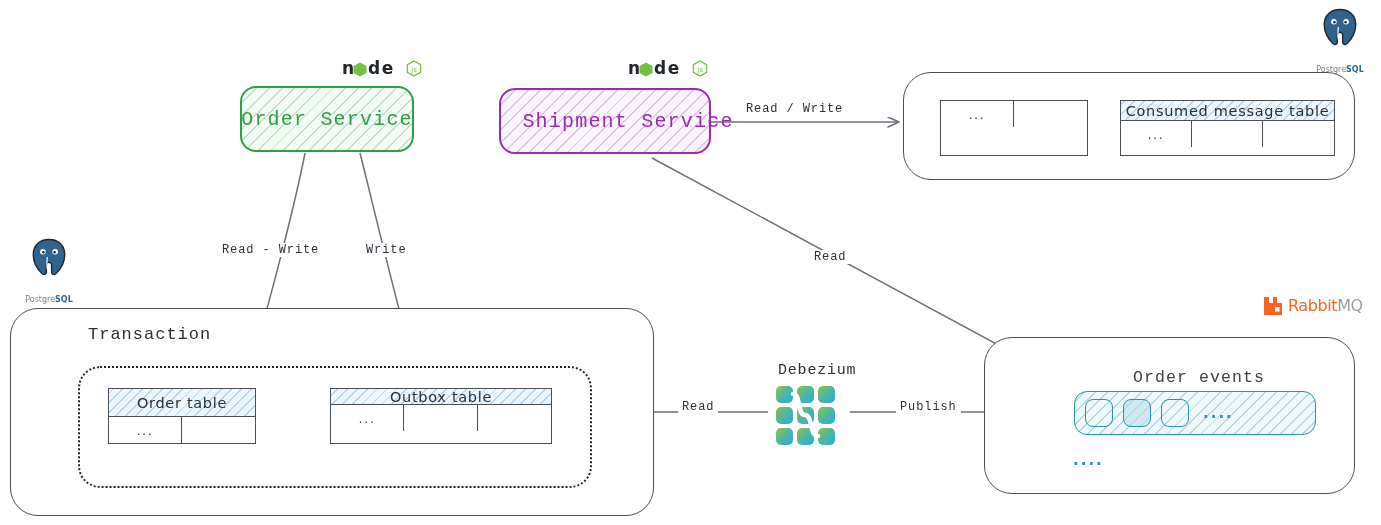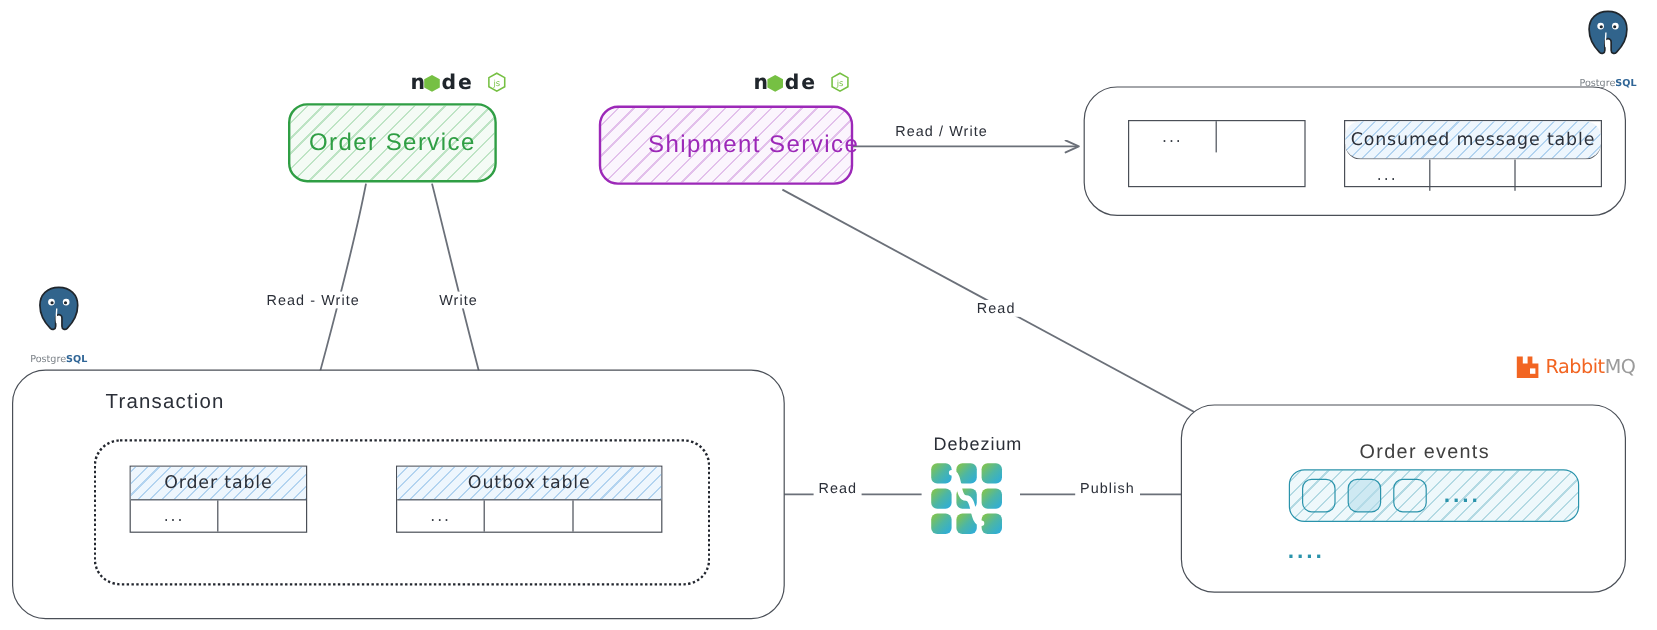--- a/index.html
+++ b/index.html
@@ -23,21 +23,21 @@
   svg.layer {
     position: absolute;
     left: 0; top: 0;
     width: 1381px;
     height: 525px;
     pointer-events: none;
   }
 
   
   .hand {
-    font-family: Liberation Sans, sans-serif;
+    font-family: Liberation Mono, monospace;
     color: #2b2f38;
     letter-spacing: 0.6px;
     white-space: nowrap;
     text-align: right;
   }
 
   
   .svc {
     position: absolute;
     border-radius: 16px;
@@ -299,21 +299,21 @@
   </div>
 
   <div class="tbl" style="left:940px; top:100px; width:148px; height:56px;">
     <div class="tbl-body" style="height:26px;">
       <div class="tbl-cell" style="width:50%;">...</div>
       <div class="tbl-cell" style="width:50%;"></div>
     </div>
   </div>
 
   <div class="tbl" style="left:1120px; top:100px; width:215px; height:56px;">
-    <div class="tbl-head" style="height:32px;border-radius:13px;">Consumed message table</div>
+    <div class="tbl-head" style="height:20px;">Consumed message table</div>
     <div class="tbl-body" style="height:26px;">
       <div class="tbl-cell" style="width:33.34%;">...</div>
       <div class="tbl-cell" style="width:33.33%;"></div>
       <div class="tbl-cell" style="width:33.33%;"></div>
     </div>
   </div>
 
   <div class="pg-logo" style="left:21px; top:236px;">
     <svg width="42" height="42" viewBox="0 0 48 48">
       <path d="M24,4 C13,4 6,11 6,21 C6,30 11,38 16,43 C18,45 21,44 21,41 L21,33
@@ -339,21 +339,21 @@
 
   <div class="tbl" style="left:108px; top:388px; width:148px; height:56px;">
     <div class="tbl-head" style="height:28px;">Order table</div>
     <div class="tbl-body" style="height:26px;">
       <div class="tbl-cell" style="width:50%;">...</div>
       <div class="tbl-cell" style="width:50%;"></div>
     </div>
   </div>
 
   <div class="tbl" style="left:330px; top:388px; width:222px; height:56px;">
-    <div class="tbl-head" style="height:28px;">Outbox table</div>
+    <div class="tbl-head" style="height:16px;">Outbox table</div>
     <div class="tbl-body" style="height:26px;">
       <div class="tbl-cell" style="width:33.34%;">...</div>
       <div class="tbl-cell" style="width:33.33%;"></div>
       <div class="tbl-cell" style="width:33.33%;"></div>
     </div>
   </div>
 
   <div class="debezium-label hand" style="left:778px; top:362px;">Debezium</div>
 
   <svg class="debezium-logo" style="left:774px; top:384px;" width="66" height="62" viewBox="0 0 66 62">

